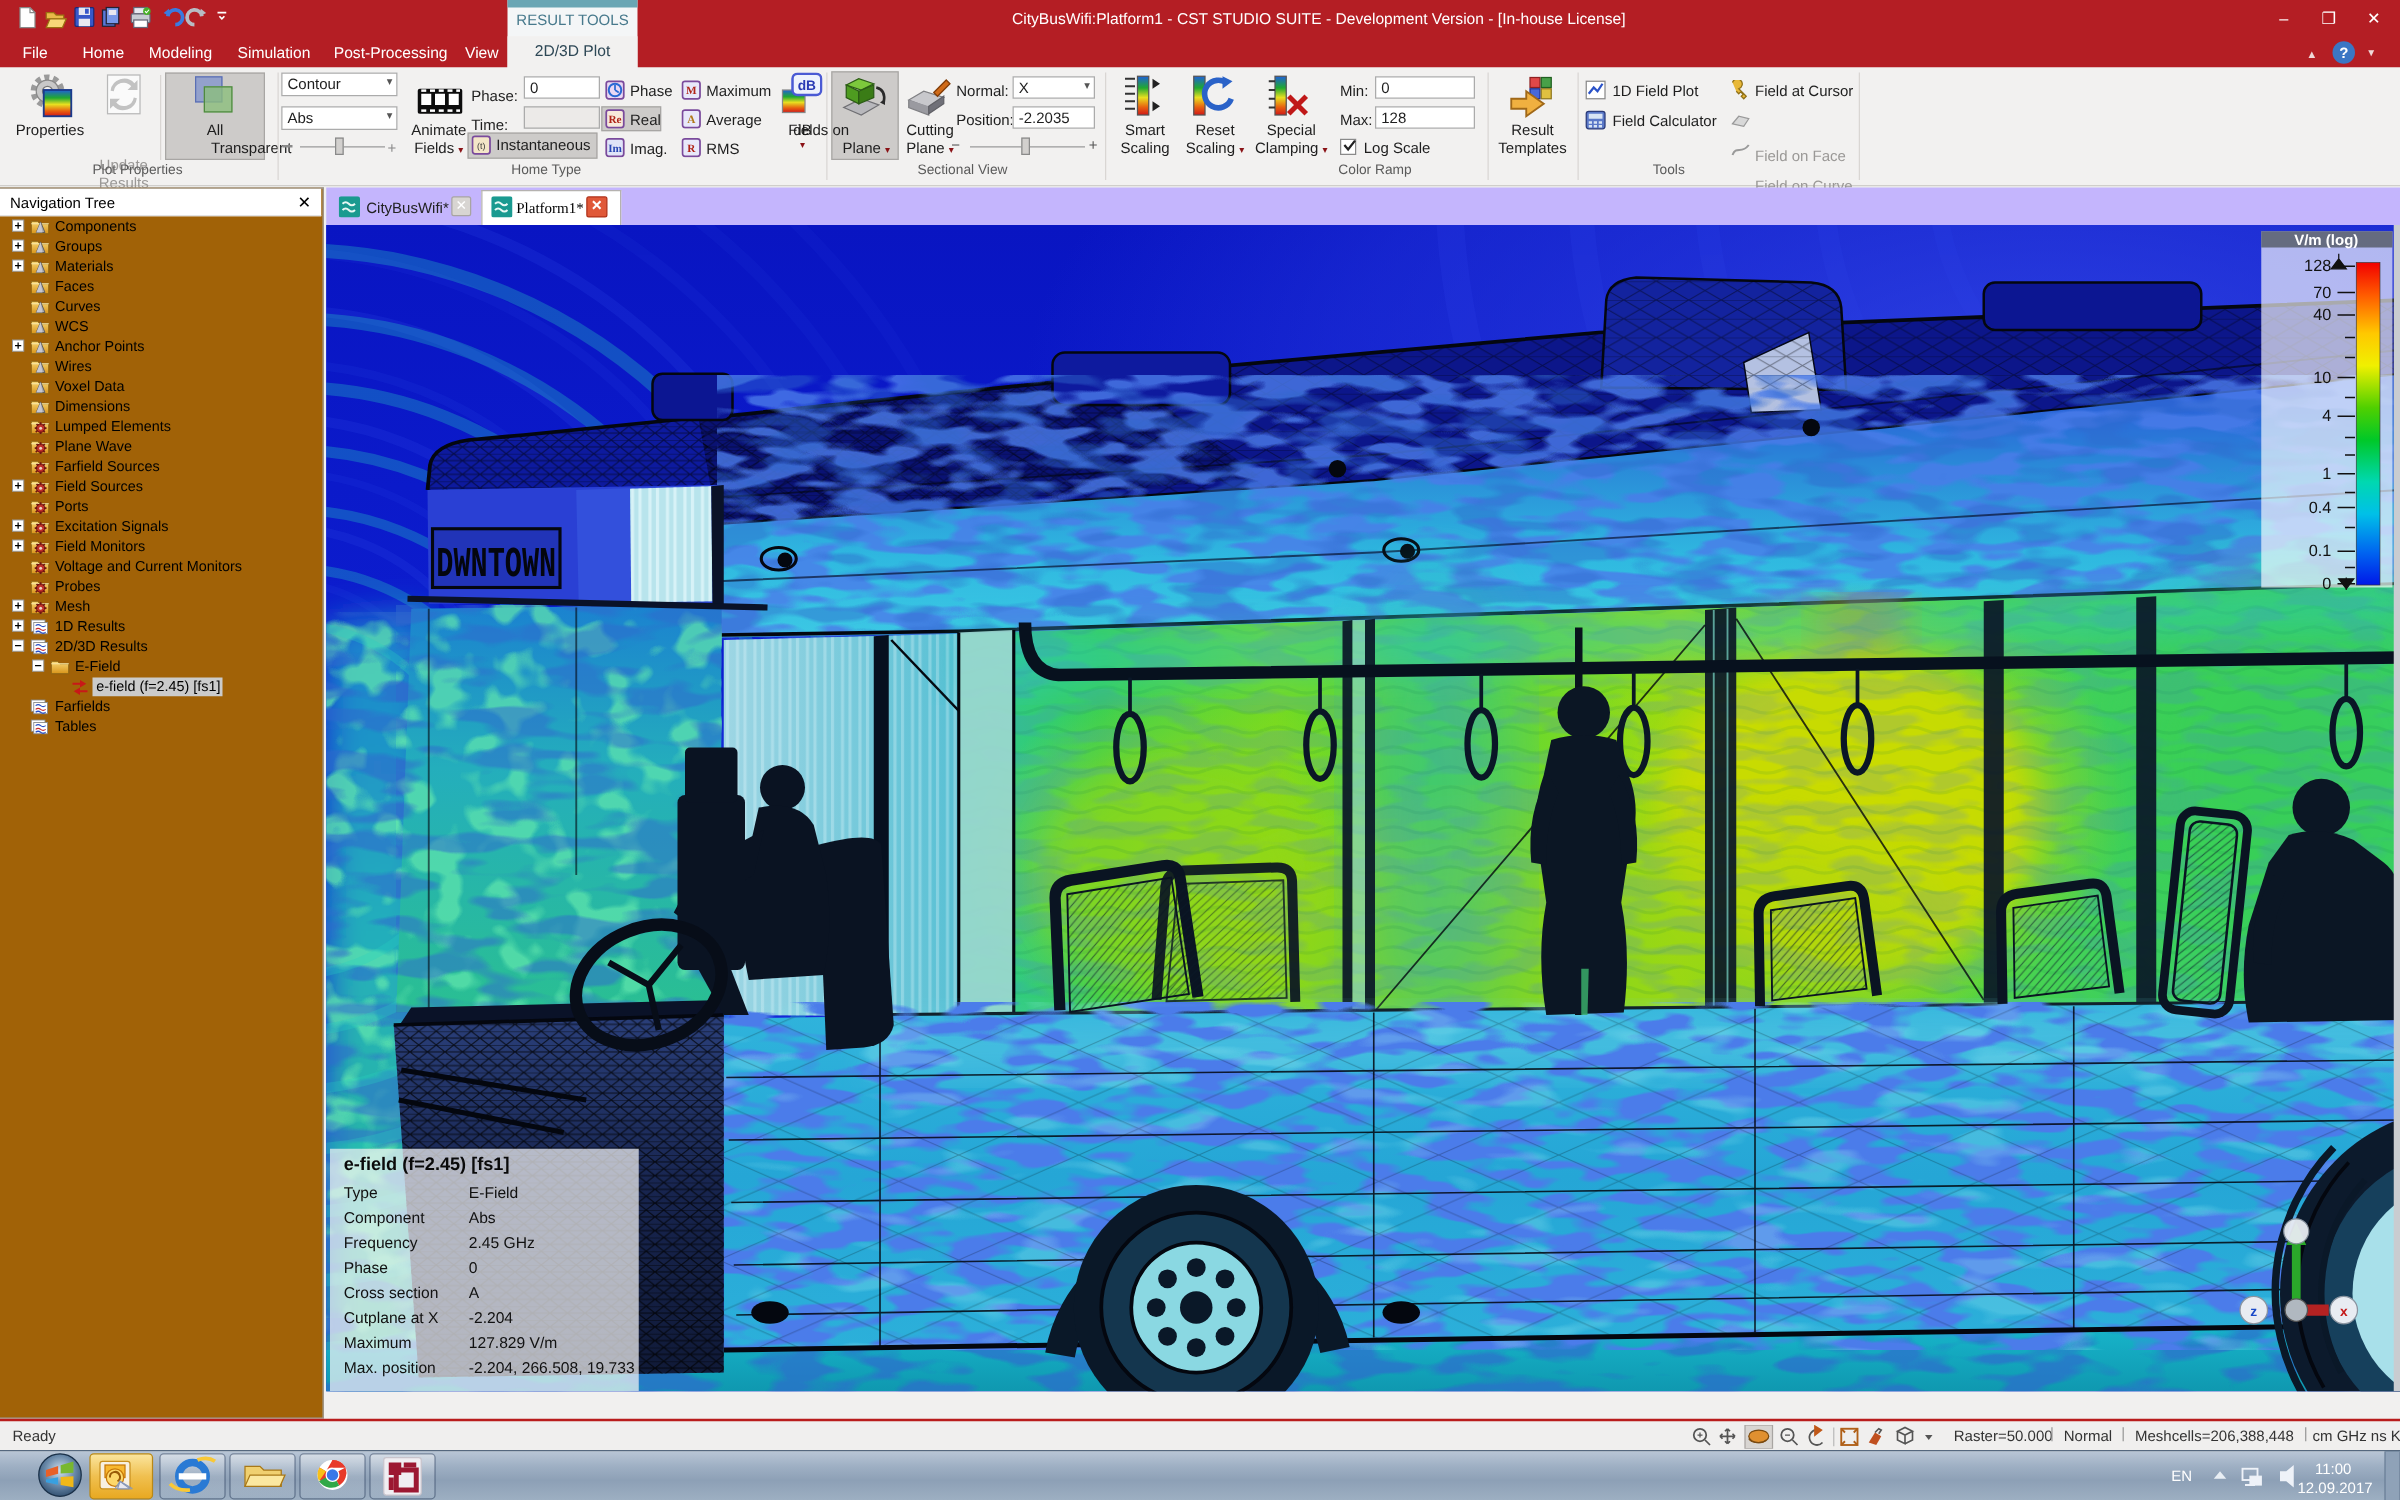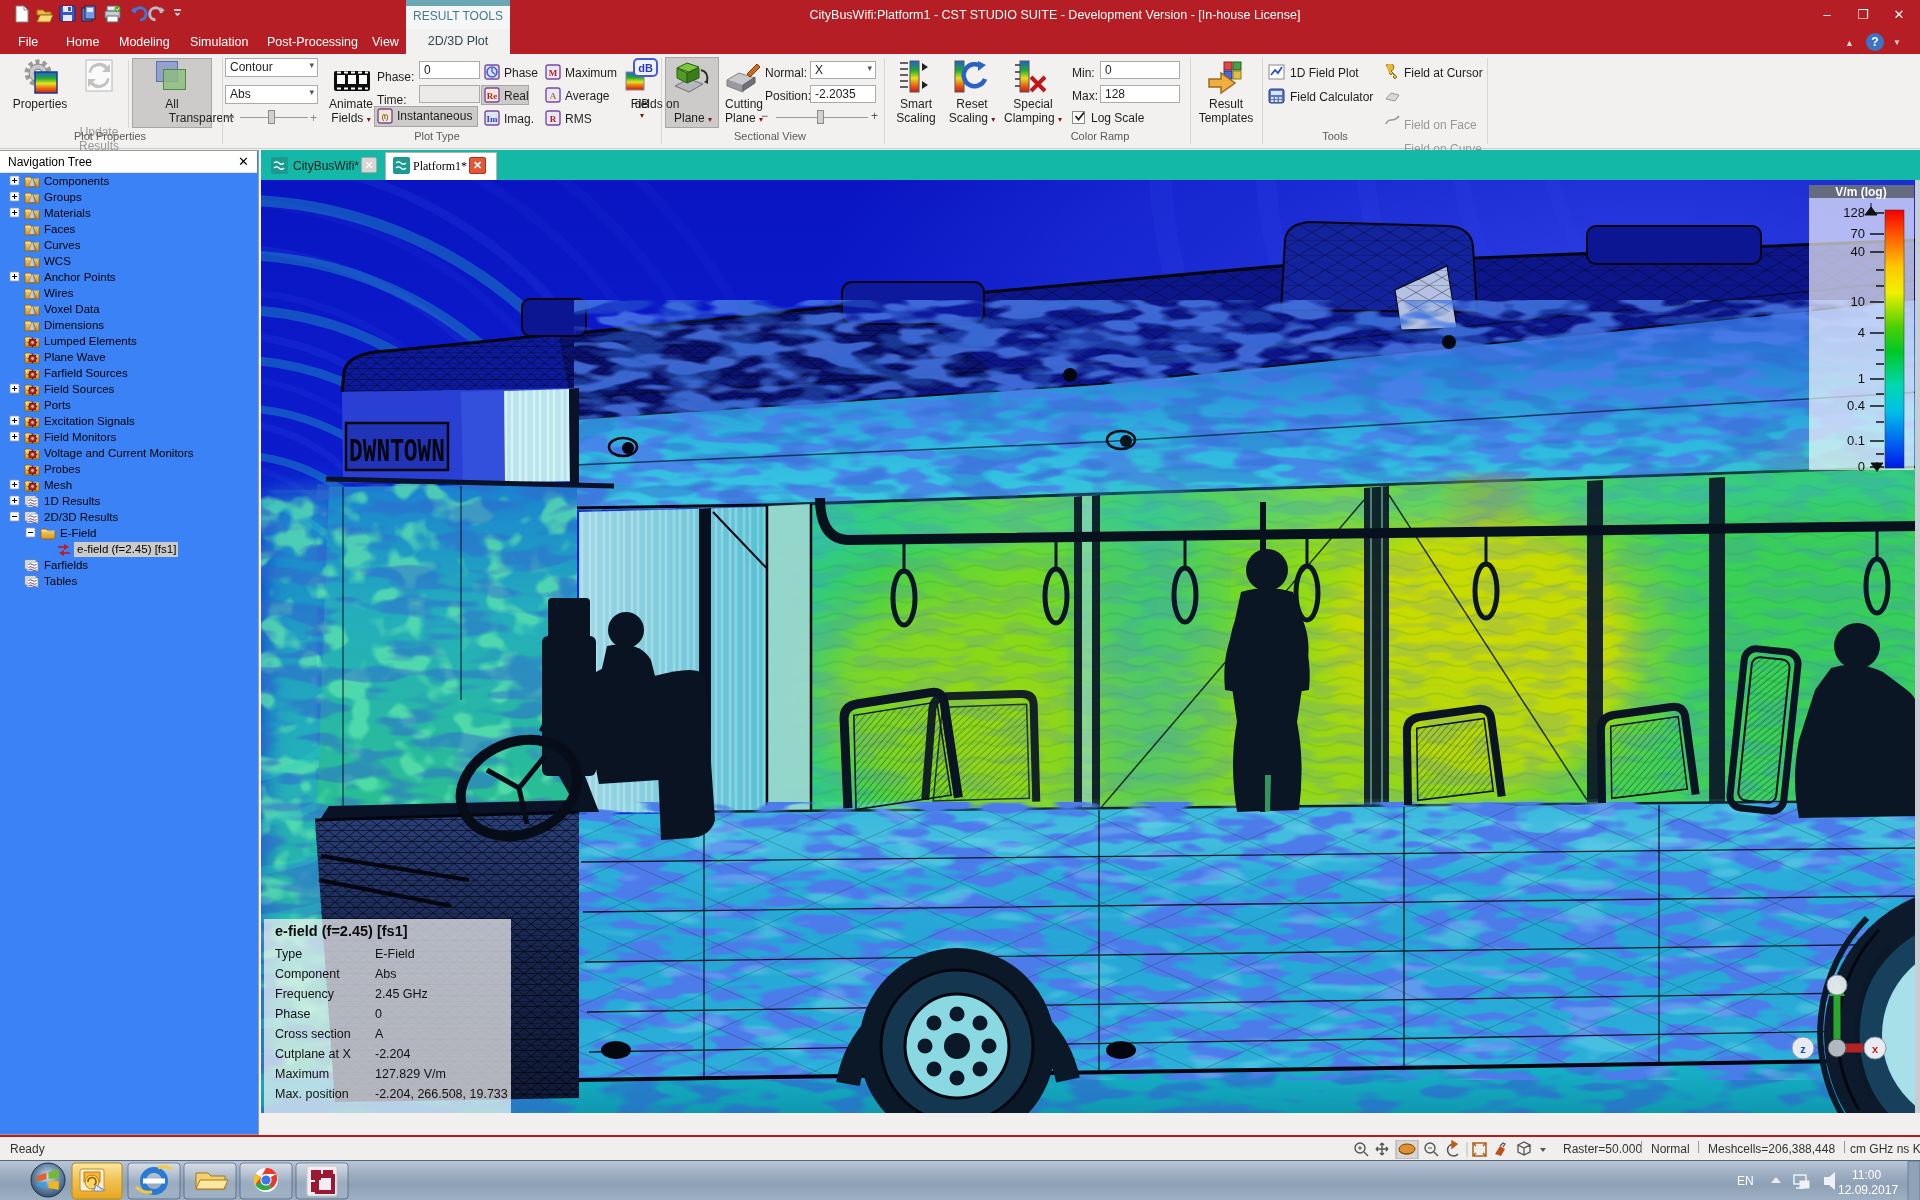--- a/index.html
+++ b/index.html
@@ -21,24 +21,24 @@
 .vsep{position:absolute;top:4px;height:86px;width:1px;background:#d9d6d3;}
 .glabel{position:absolute;top:76px;font-size:11px;color:#5a5a5a;text-align:center;}
 .combo{position:absolute;background:#fff;border:1px solid #ababab;font-size:12px;padding:1px 4px;}
 .combo:after{content:"▾";position:absolute;right:3px;top:1px;color:#555;font-size:9px;}
 .tbox{position:absolute;background:#fff;border:1px solid #ababab;font-size:12px;padding:1px 4px;}
 .pressed{background:#cdcbc9;border:1px solid #a8a6a4;}
 .btnlabel{text-align:center;font-size:12px;color:#1e1e1e;}
 .gray{color:#9a9896;margin-top:28px;}
 .dda{color:#8a1216;font-size:8px;}
 
-#navpanel{position:absolute;left:0;top:150px;width:259px;height:985px;background:#3b82f6;border:1px solid #9b9b9b;border-left:none;}
+#navpanel{position:absolute;left:0;top:150px;width:259px;height:985px;background:#a16207;border:1px solid #9b9b9b;border-left:none;}
 #navhead{position:absolute;left:0;top:0;width:257px;height:22px;background:#fff;border-bottom:1px solid #e2e2e2;font-size:12px;color:#000;}
 
-#tabstrip{position:absolute;left:261px;top:150px;width:1659px;height:48px;background:#14b8a6;border-bottom:4px solid #0ea5e9;}
+#tabstrip{position:absolute;left:261px;top:150px;width:1659px;height:48px;background:#c4b5fd;border-bottom:4px solid #0ea5e9;}
 .doctab{position:absolute;top:6px;height:24px;font-size:12px;white-space:nowrap;}
 
 #viewport{position:absolute;left:261px;top:180px;width:1659px;height:933px;background:#0a1cc8;}
 
 #bottomtabs{position:absolute;left:261px;top:1113px;width:1659px;height:22px;background:#ececea;border-top:1px solid #b5b2af;font-size:12px;}
 #tab3d{position:absolute;left:0;top:0;width:99px;height:21px;background:#fff;border-right:1px solid #b5b2af;border-bottom:3px solid #8c1418;text-align:center;padding-top:3px;}
 #tabsch{position:absolute;left:100px;top:0;width:108px;height:21px;text-align:center;padding-top:3px;color:#222;border-right:1px solid #c5c2bf;}
 
 #statusbar{position:absolute;left:0;top:1135px;width:1920px;height:25px;background:#f0efee;border-top:2px solid #b91c1c;font-size:12px;color:#333;}
 
@@ -211,21 +211,21 @@
         <text x="8" y="11.5" font-size="9" text-anchor="middle" fill="#b02418" font-weight="bold" font-family="Liberation Serif">R</text>
       </svg>
     <div class="abs" style="left:565px;top:58px;">RMS</div>
     <svg class="abs" style="left:624px;top:4px;" width="34" height="34" viewBox="0 0 34 34">
       <rect x="2" y="14" width="18" height="18" fill="url(#rbow)" stroke="#888"></rect>
       <rect x="10" y="1" width="23" height="17" rx="4" fill="#eef2fc" stroke="#4a5ad4" stroke-width="2"></rect>
       <text x="21.5" y="14" font-size="11" text-anchor="middle" fill="#2a3ab4" font-weight="bold" font-family="Liberation Sans">dB</text>
     </svg>
     <div class="abs btnlabel" style="left:602px;top:43px;width:80px;">dB</div>
     <div class="abs btnlabel dda" style="left:602px;top:57px;width:80px;">▾</div>
-    <div class="glabel" style="left:377px;width:120px;">Plot Type</div>
+    <div class="glabel" style="left:377px;width:120px;">Home Type</div>
     <div class="vsep" style="left:661px;"></div>
 
     <div class="abs pressed" style="left:665px;top:3px;width:54px;height:71px;"></div>
     <svg class="abs" style="left:671px;top:6px;" width="42" height="38" viewBox="0 0 42 38">
       <path d="M4 26 l14 6 14-8 -14-5 z" fill="#b8b8bc" stroke="#707074"></path>
       <path d="M6 8 l10-5 12 4 -10 5 z" fill="#7cc83c" stroke="#2a5c14"></path>
       <path d="M6 8 l0 10 10 5 0-10 z" fill="#4e9c20" stroke="#2a5c14"></path>
       <path d="M16 13 l12-5 0 10 -12 5 z" fill="#3a7c16" stroke="#2a5c14"></path>
       <path d="M30 10 q8 2 6 12" fill="none" stroke="#2a2a2a" stroke-width="2"></path>
         <path d="M33 22 l4 2 0-5 z" fill="#2a2a2a"></path>

